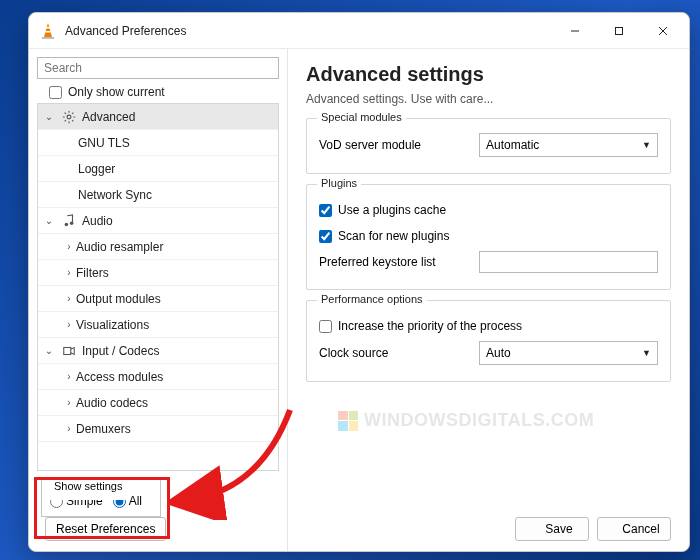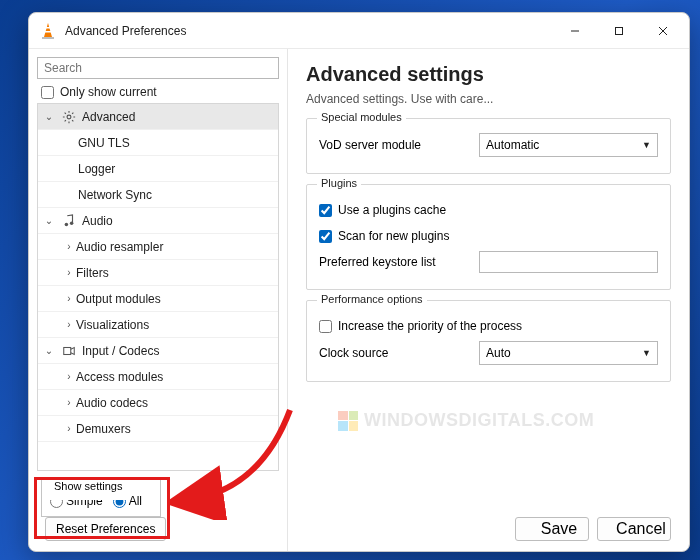--- a/index.html
+++ b/index.html
@@ -63,21 +63,21 @@
   width: 242px;
   height: 22px;
   border: 1px solid #b8b8b8;
   padding: 2px 6px;
   font-size: 12px;
   color: #7a7a7a;
   background: #fff;
 }
 .checkrow {
   display: flex; align-items: flex-end;
-  margin: 6px 0 4px 4px;
+  margin: 6px 0 4px 12px;
   font-size: 12px;
   color: #222;
 }
 .checkrow input { margin-right: 6px; width: 13px; height: 13px; }
 
 .tree {
   flex: 1;
   border: 1px solid #d6d6d6;
   width: 242px;
   overflow: hidden;
@@ -216,21 +216,21 @@
   margin-top: auto;
   display: flex; justify-content: flex-end; gap: 8px;
   padding-top: 14px;
 }
 .btn {
   min-width: 74px;
   height: 24px;
   border: 1px solid #bdbdbd;
   background: #fdfdfd;
   border-radius: 3px;
-  font-size: 16px;
+  font-size: 12px;
   cursor: pointer;
   padding-left: 14px;
 }
 
 
 .anno-box {
   position: absolute;
   border: 3px solid #e31b1b;
   pointer-events: none;
   z-index: 50;

